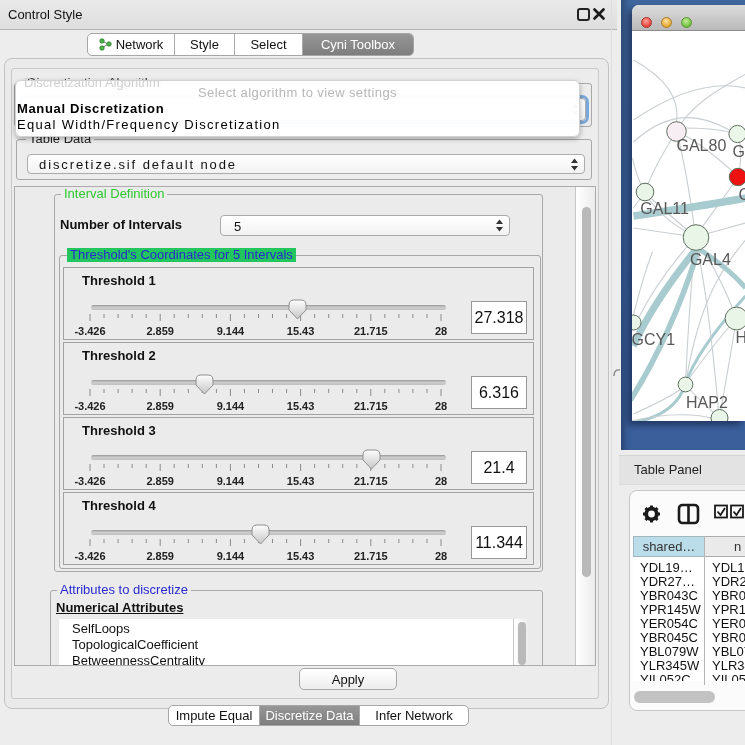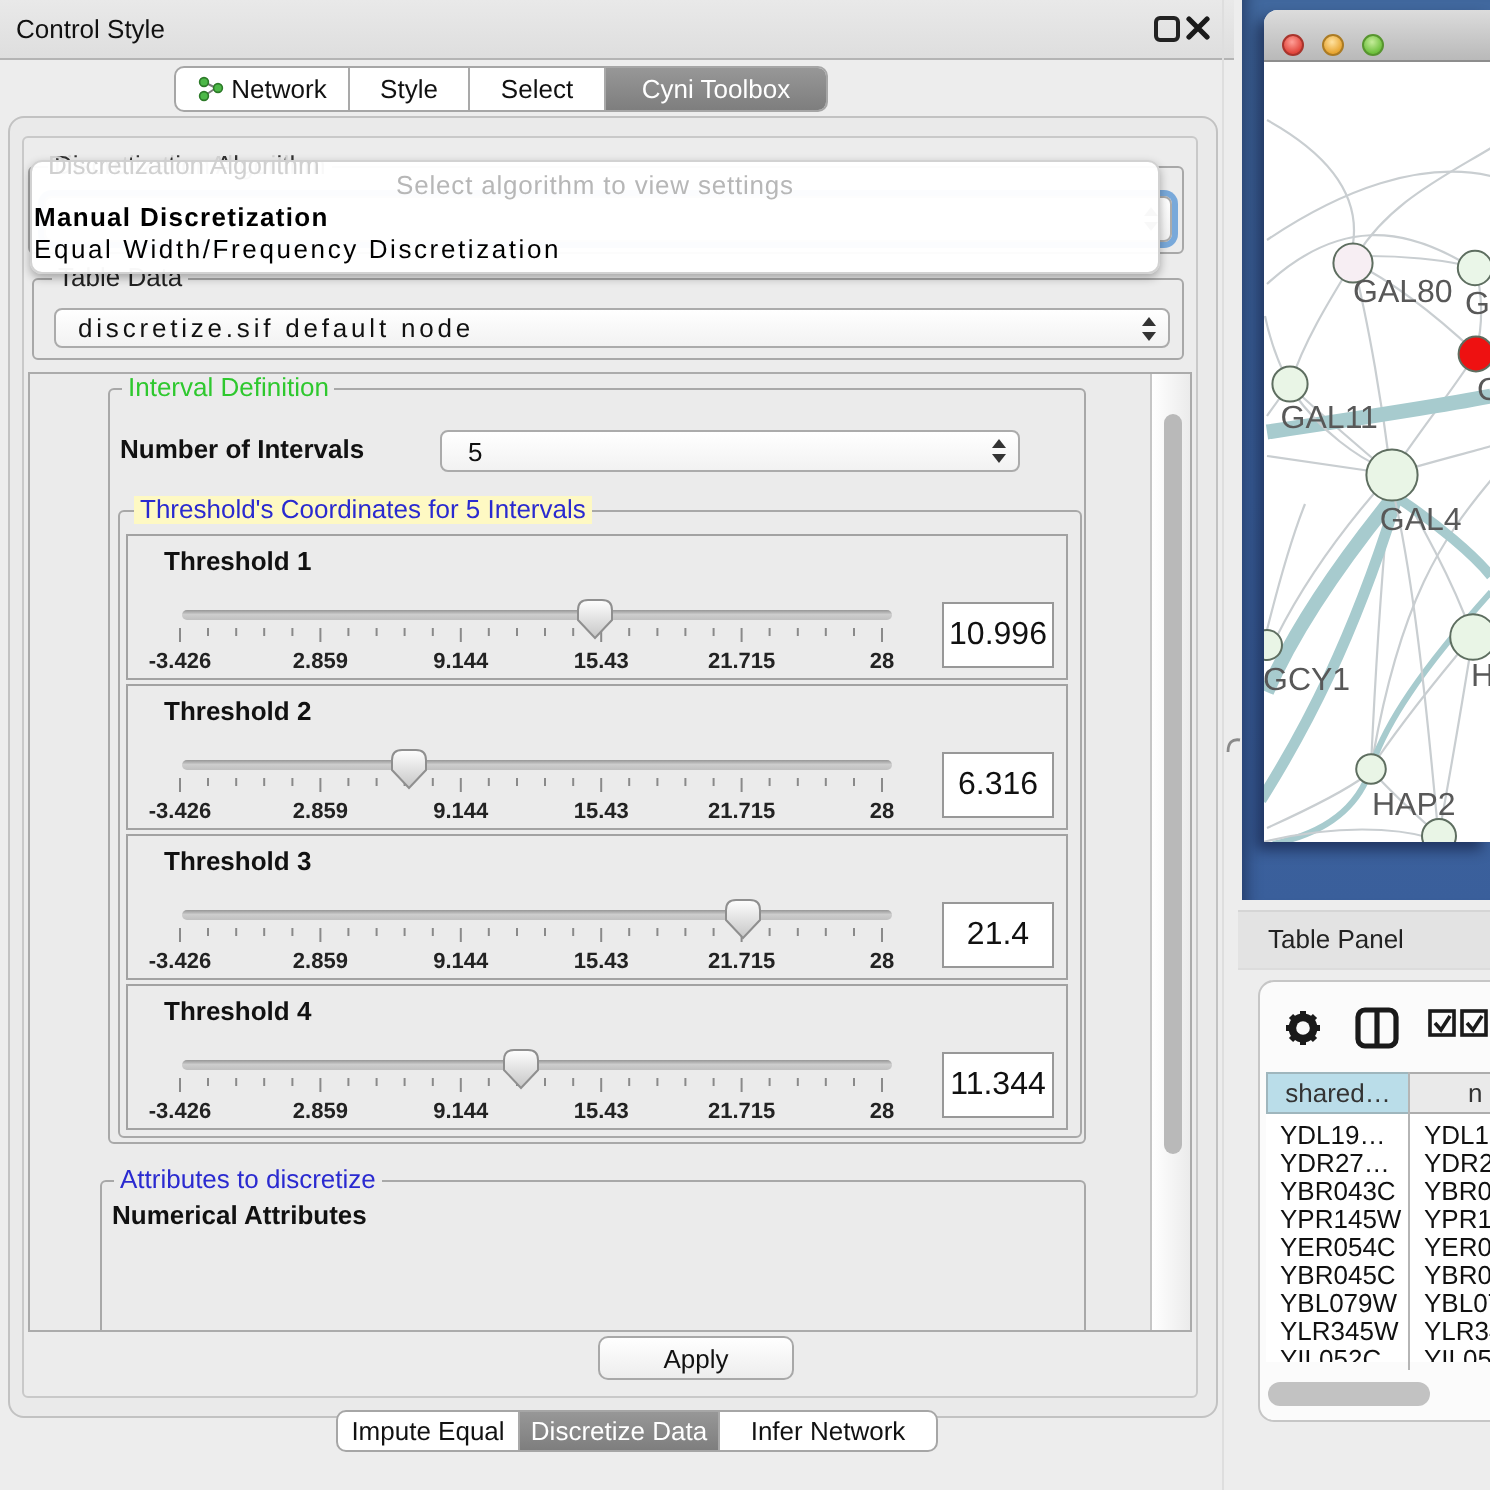--- a/index.html
+++ b/index.html
@@ -112,21 +112,21 @@
     <div class="abs" style="left:45px;top:30px;width:150px;text-align:left;font-size:13px;font-weight:bold;color:#111;">Number of Intervals</div>
     <div class="abs combo" style="left:205px;top:28px;width:290px;height:21px;">
       <span class="tx" style="left:13px;">5</span>
       <svg class="arr2" width="9" height="13" viewBox="0 0 9 13">
           <path d="M4.5,0.5 L8,5 L1,5 Z" fill="#333"></path>
           <path d="M4.5,12.5 L8,8 L1,8 Z" fill="#333"></path>
         </svg>
     </div>
 
     <div class="abs grp" style="left:44px;top:67.5px;width:482px;height:314px;">
-      <span class="lbl" style="left:7px;color:#2a2ad0;background:#fef9c3;">Threshold's Coordinates for 5 Intervals</span>
+      <span class="lbl" style="left:7px;color:#2a2ad0;background:#22c55e;">Threshold's Coordinates for 5 Intervals</span>
     </div>
 
     <div class="abs tbox" style="left:48px;top:80px;" id="tb1">
         <span class="tt">Threshold 1</span>
         <div class="track"></div>
         <svg style="position:absolute;left:0;top:46px;" width="420" height="8" viewBox="0 0 420 8">
           <line x1="26.0" y1="0" x2="26.0" y2="7" stroke="#8a8a8a" stroke-width="1"></line>
           <line x1="40.0" y1="0" x2="40.0" y2="4" stroke="#8a8a8a" stroke-width="1"></line>
           <line x1="54.1" y1="0" x2="54.1" y2="4" stroke="#8a8a8a" stroke-width="1"></line>
           <line x1="68.1" y1="0" x2="68.1" y2="4" stroke="#8a8a8a" stroke-width="1"></line>
@@ -161,21 +161,21 @@
         <span class="ticklbl" style="left:377px;">28</span>
         <svg style="position:absolute;left:224.4px;top:31px;" width="19" height="21" viewBox="0 0 19 21">
           <defs>
             <linearGradient id="g" x1="0" y1="0" x2="0" y2="1">
               <stop offset="0" stop-color="#fefefe"></stop>
               <stop offset="1" stop-color="#c6c6c6"></stop>
             </linearGradient>
           </defs>
           <path d="M1,6 Q1,1 6,1 L13,1 Q18,1 18,6 L18,11 L9.5,20 L1,11 Z" fill="url(#g)" stroke="#8f8f8f" stroke-width="1"></path>
         </svg>
-        <div class="vbox">10.996</div>
+        <div class="vbox">27.318</div>
       </div>
     <div class="abs tbox" style="left:48px;top:155px;" id="tb2">
         <span class="tt">Threshold 2</span>
         <div class="track"></div>
         <svg style="position:absolute;left:0;top:46px;" width="420" height="8" viewBox="0 0 420 8">
           <line x1="26.0" y1="0" x2="26.0" y2="7" stroke="#8a8a8a" stroke-width="1"></line>
           <line x1="40.0" y1="0" x2="40.0" y2="4" stroke="#8a8a8a" stroke-width="1"></line>
           <line x1="54.1" y1="0" x2="54.1" y2="4" stroke="#8a8a8a" stroke-width="1"></line>
           <line x1="68.1" y1="0" x2="68.1" y2="4" stroke="#8a8a8a" stroke-width="1"></line>
           <line x1="82.2" y1="0" x2="82.2" y2="4" stroke="#8a8a8a" stroke-width="1"></line>
@@ -311,21 +311,26 @@
             </linearGradient>
           </defs>
           <path d="M1,6 Q1,1 6,1 L13,1 Q18,1 18,6 L18,11 L9.5,20 L1,11 Z" fill="url(#g)" stroke="#8f8f8f" stroke-width="1"></path>
         </svg>
         <div class="vbox">11.344</div>
       </div>
 
     <div class="abs grp" style="left:35px;top:403px;width:493px;height:90px;">
       <span class="lbl" style="left:6px;color:#2a2ad0;background:#ebebeb;">Attributes to discretize</span>
     </div>
-    <div class="abs" style="left:41px;top:413px;font-size:13px;font-weight:bold;color:#111;">Numerical Attributes</div>
+    <div class="abs" style="left:41px;top:413px;font-size:13px;font-weight:bold;color:#111;text-decoration:underline;">Numerical Attributes</div>
+    <div class="abs" style="left:44px;top:432px;width:470px;height:46px;background:#fff;">
+      <div style="padding:2px 0 0 13px;font-size:13px;line-height:16px;color:#111;">SelfLoops<br>TopologicalCoefficient<br>BetweennessCentrality</div>
+      <div class="vtrack" style="position:absolute;right:0;top:0;width:15px;height:46px;"></div>
+      <div class="thumbv" style="right:3.5px;top:3px;width:8px;height:43px;border-radius:4px;"></div>
+    </div>
 
     <div class="vtrack" style="position:absolute;right:0;top:0;width:19px;height:478px;"></div>
     <div class="thumbv" style="right:4.5px;top:20px;width:9px;height:370px;"></div>
   </div>
 
   <div class="abs" style="left:299px;top:668px;width:98px;height:22px;border:1px solid #a8a8a8;border-radius:5px;background:linear-gradient(#ffffff,#ededed);font-size:13px;color:#111;text-align:center;line-height:21px;box-sizing:border-box;">Apply</div>
 
   <div class="abs seg" style="left:168px;top:705px;height:21px;">
     <div class="s" style="width:91px;">Impute Equal</div>
     <div class="s sel" style="width:100px;">Discretize Data</div>

